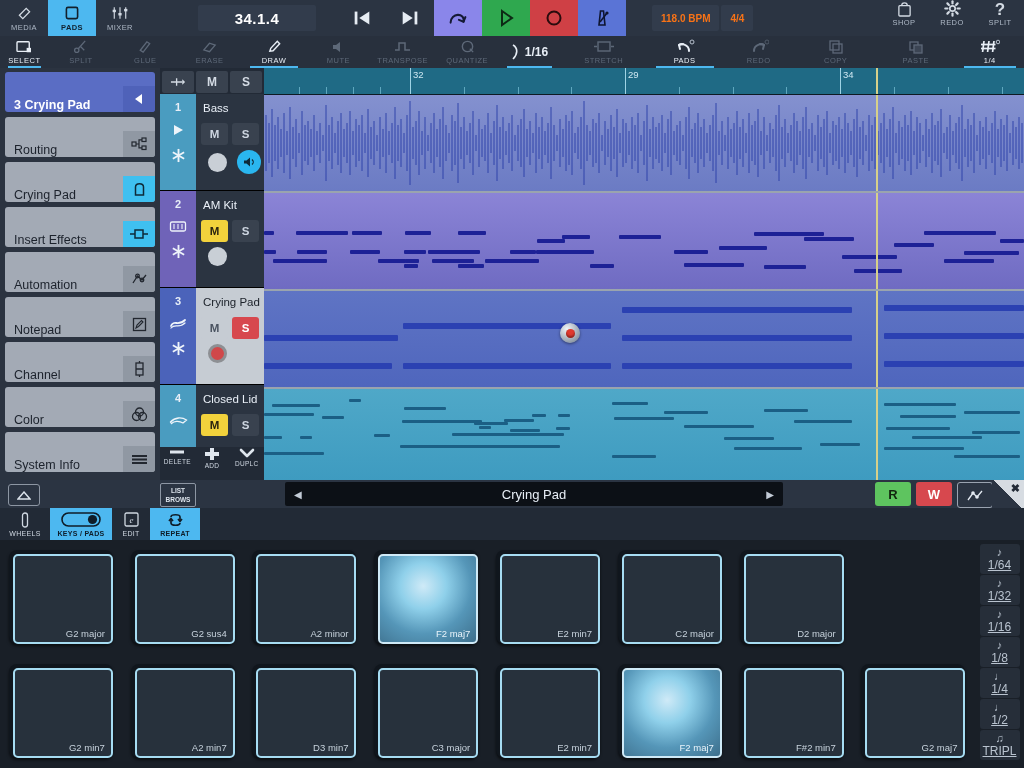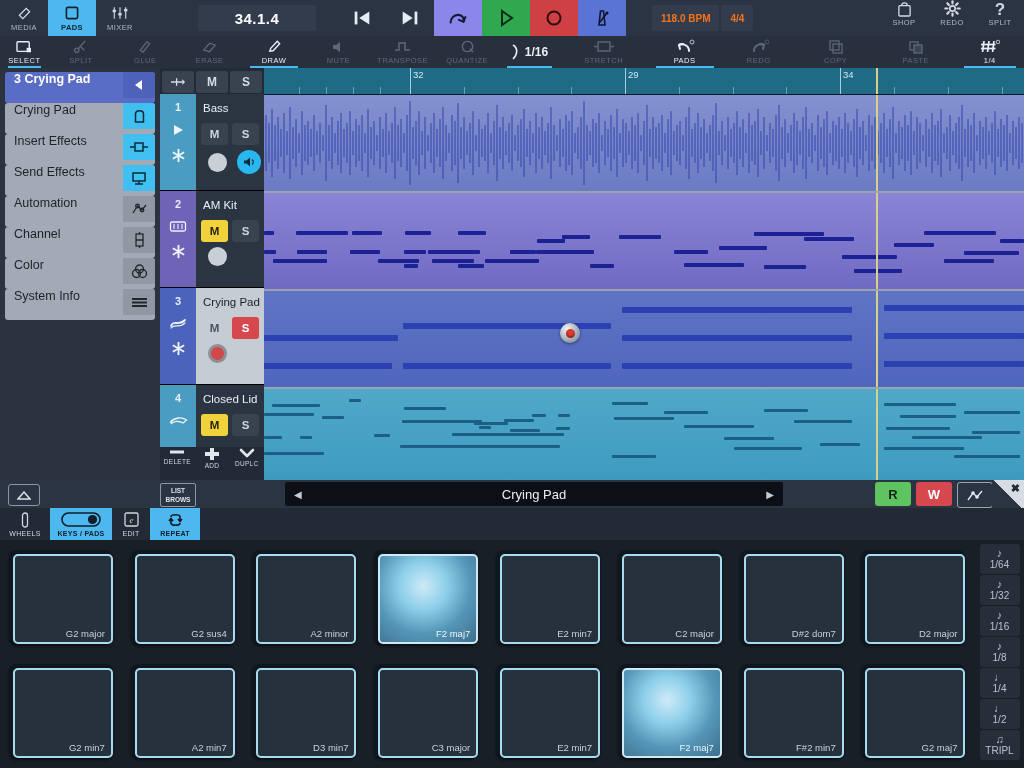--- a/index.html
+++ b/index.html
@@ -28,21 +28,21 @@
   
   .tb2{position:absolute;left:0;top:36px;width:1024px;height:32px;background:#28303d;display:flex;align-items:center;}
   .t2{width:auto;display:flex;flex-direction:column;align-items:center;justify-content:center;height:32px;color:#5d6878;position:relative;}
   .t2 .gl{height:15px;display:flex;align-items:center;justify-content:center;}
   .t2 .lb{font-size:7.5px;letter-spacing:.5px;margin-top:2px;}
   .t2.act{color:#e8eef6;}
   .t2.act:after{content:"";position:absolute;left:8px;right:8px;bottom:0;height:2px;background:#4db8f0;}
 
   
   .inspector{position:absolute;left:0;top:68px;width:160px;height:412px;background:#2b3340;padding:4px 5px 0 5px;box-sizing:border-box;}
-  .ins-row{height:31px;border-radius:3px;background:#a3aab5;display:flex;align-items:flex-start;position:relative;overflow:hidden;}
+  .ins-row{height:40px;margin-bottom:5px;border-radius:3px;background:#a3aab5;display:flex;align-items:flex-end;position:relative;overflow:hidden;}
   .ins-row.hdr{background:#5a6dc4;}
   .ins-row .txt{font-size:12.5px;color:#1c222c;padding-left:9px;flex:1;}
   .ins-row.hdr .txt{color:#fff;font-weight:bold;}
   .ins-row .ic{width:32px;height:26px;display:flex;align-items:center;justify-content:center;background:#9098a3;}
   .ins-row .ic.blue{background:#3fc0f0;}
   .ins-row.hdr .ic{background:#4f62b9;}
 
   
   .thead{position:absolute;left:160px;top:68px;width:104px;height:412px;background:#222a36;}
   .th-top{height:26px;display:flex;align-items:center;gap:2px;padding:2px 2px 0 2px;box-sizing:border-box;}
@@ -111,21 +111,21 @@
   .padrow{display:flex;height:114px;align-items:center;}
   .padcell{width:121.8px;display:flex;align-items:flex-start;justify-content:center;}
   .pad{width:104px;height:94px;border-radius:8px;background:#10161d;padding:4px;box-sizing:border-box;box-shadow:0 2px 3px rgba(0,0,0,.6);}
   .padin{width:100%;height:100%;border-radius:5px;border:2px solid #a6dcf2;background:#27313c;position:relative;overflow:hidden;}
   .pad.lit .padin{background:radial-gradient(circle at 45% 35%,#cfeaf7 0%,#8fd0ea 30%,#5596b8 62%,#3d6f8c 100%);border-color:#cfeaf7;}
   .padlbl{position:absolute;right:6px;bottom:3px;font-size:9.5px;color:#c7d2dc;}
   .pad.lit .padlbl{color:#e9f4fb;}
   .notecol{position:absolute;left:975px;top:540px;width:49px;height:228px;background:#191f27;display:flex;flex-direction:column;align-items:center;padding-top:4px;box-sizing:border-box;}
   .nbtn{width:40px;height:30px;margin-bottom:1px;border-radius:3px;background:#262e39;display:flex;flex-direction:column;align-items:center;justify-content:center;color:#b9c3cf;}
   .nbtn .gl{font-size:11px;line-height:10px;}
-  .nbtn .lb{font-size:10px;margin-top:1px;}
+  .nbtn .lb{font-size:12px;margin-top:1px;text-decoration:underline;}
   svg{display:block;}
 </style>
 </head>
 <body>
 
 <div class="app">
 
   <div class="tb1">
     <div class="tbtn">
       <span class="gl">
@@ -389,20 +389,31 @@
   <div class="inspector">
     <div class="ins-row hdr">
       <span class="txt">3  Crying Pad</span>
       <span class="ic">
           <svg width="14" height="14" viewBox="0 0 14 14">
             <path d="M10 2 L10 12 L3 7 Z" fill="#fff"></path>
           </svg>
         </span>
     </div>
 
+    <div class="ins-row">
+      <span class="txt">Routing</span>
+      <span class="ic">
+          <svg width="16" height="14" viewBox="0 0 16 14">
+            <rect x="1" y="5" width="4" height="4" fill="none" stroke="#22272f" stroke-width="1.2"></rect>
+            <rect x="11" y="1" width="4" height="3.5" fill="none" stroke="#22272f" stroke-width="1.2"></rect>
+            <rect x="11" y="9" width="4" height="3.5" fill="none" stroke="#22272f" stroke-width="1.2"></rect>
+            <path d="M5 7 L8 7 L8 2.8 L11 2.8 M8 7 L8 10.8 L11 10.8" fill="none" stroke="#22272f" stroke-width="1.2"></path>
+          </svg>
+        </span>
+    </div>
 
     <div class="ins-row">
       <span class="txt">Crying Pad</span>
       <span class="ic blue">
           <svg width="13" height="16" viewBox="0 0 13 16">
             <path d="M2.5 14 L2.5 6 C2.5 1.5, 10.5 1.5, 10.5 6 L10.5 14 Z" fill="none" stroke="#0e2a38" stroke-width="1.5"></path>
           </svg>
         </span>
     </div>
 
@@ -410,43 +421,42 @@
       <span class="txt">Insert Effects</span>
       <span class="ic blue">
           <svg width="20" height="12" viewBox="0 0 20 12">
             <rect x="6" y="2" width="8" height="8" fill="none" stroke="#0e2a38" stroke-width="1.5"></rect>
             <line x1="1" y1="6" x2="6" y2="6" stroke="#0e2a38" stroke-width="1.5"></line>
             <line x1="14" y1="6" x2="19" y2="6" stroke="#0e2a38" stroke-width="1.5"></line>
           </svg>
         </span>
     </div>
 
-    <div class="ins-row">
-      <span class="txt">Send Effects</span>
-      <span class="ic blue">
-          <svg width="16" height="15" viewBox="0 0 16 15">
-            <rect x="2" y="2" width="12" height="8" fill="none" stroke="#0e2a38" stroke-width="1.5"></rect>
-            <line x1="8" y1="10" x2="8" y2="13" stroke="#0e2a38" stroke-width="1.5"></line>
-            <line x1="4" y1="13" x2="12" y2="13" stroke="#0e2a38" stroke-width="1.5"></line>
-          </svg>
-        </span>
-    </div>
 
 
     <div class="ins-row">
       <span class="txt">Automation</span>
       <span class="ic">
           <svg width="17" height="14" viewBox="0 0 17 14">
             <path d="M2 11 L6.5 4 L11 8 L15 3" fill="none" stroke="#22272f" stroke-width="1.3"></path>
             <circle cx="6.5" cy="4" r="1.8" fill="none" stroke="#22272f" stroke-width="1.3"></circle>
             <circle cx="11" cy="8" r="1.8" fill="none" stroke="#22272f" stroke-width="1.3"></circle>
           </svg>
         </span>
     </div>
 
+    <div class="ins-row">
+      <span class="txt">Notepad</span>
+      <span class="ic">
+          <svg width="15" height="15" viewBox="0 0 15 15">
+            <rect x="1.5" y="1.5" width="12" height="12" fill="none" stroke="#22272f" stroke-width="1.3"></rect>
+            <path d="M4 11 L5 8 L9.5 3.5 L11 5 L6.5 9.5 Z" fill="none" stroke="#22272f" stroke-width="1.1"></path>
+          </svg>
+        </span>
+    </div>
 
     <div class="ins-row">
       <span class="txt">Channel</span>
       <span class="ic">
           <svg width="11" height="16" viewBox="0 0 11 16">
             <rect x="2" y="2" width="7" height="12" fill="none" stroke="#22272f" stroke-width="1.3"></rect>
             <line x1="5.5" y1="0" x2="5.5" y2="2" stroke="#22272f" stroke-width="1.3"></line>
             <line x1="5.5" y1="14" x2="5.5" y2="16" stroke="#22272f" stroke-width="1.3"></line>
             <line x1="2" y1="8" x2="9" y2="8" stroke="#22272f" stroke-width="1.5"></line>
           </svg>
@@ -1126,27 +1136,20 @@
       <div class="padcell">
           <div class="pad">
             <div class="padin">
               <span class="padlbl">C2 major</span>
             </div>
           </div>
         </div>
       <div class="padcell">
           <div class="pad">
             <div class="padin">
-              <span class="padlbl">D#2 dom7</span>
-            </div>
-          </div>
-        </div>
-      <div class="padcell">
-          <div class="pad">
-            <div class="padin">
               <span class="padlbl">D2 major</span>
             </div>
           </div>
         </div>
     </div>
     <div class="padrow">
       <div class="padcell">
           <div class="pad">
             <div class="padin">
               <span class="padlbl">G2 min7</span>

